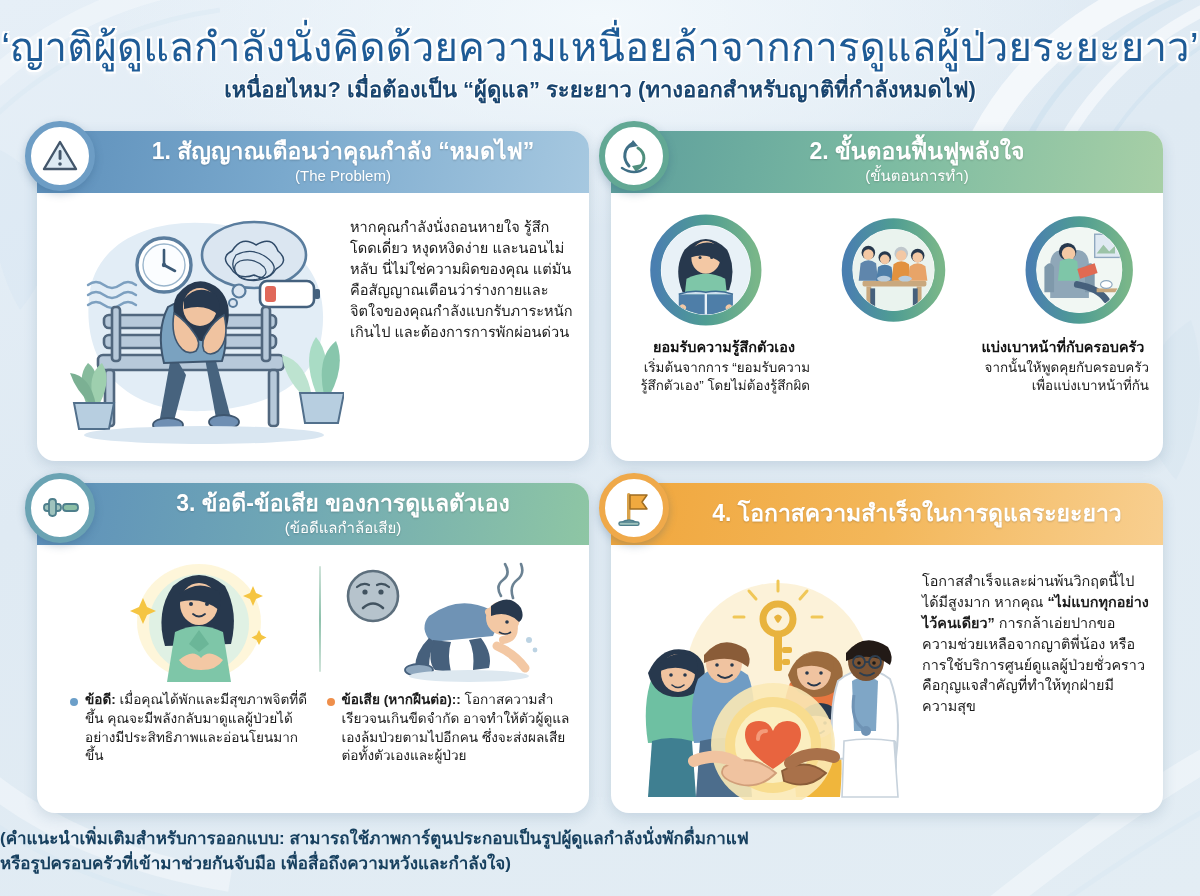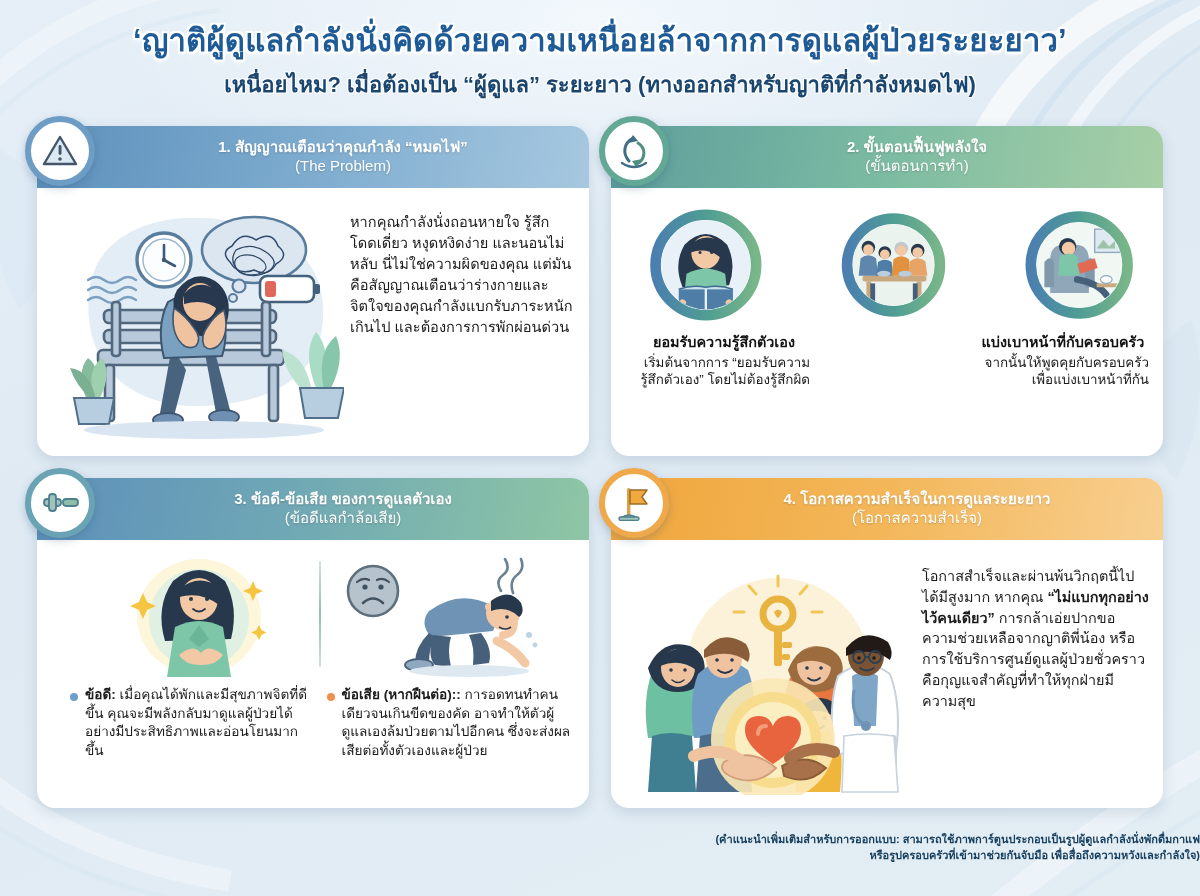--- a/index.html
+++ b/index.html
@@ -23,28 +23,28 @@
   .deco svg { display: block; }
   .deco-tr { top: -30px; right: -40px; opacity: .75; }
   .deco-tl { top: -60px; left: -80px; opacity: .5; }
   .deco-bl { bottom: -40px; left: -60px; opacity: .55; }
   .deco-br { bottom: -50px; right: -50px; opacity: .5; }
   .leafdeco { position: absolute; pointer-events: none; opacity: .45; }
 
   
   .header { position: relative; padding-top: 22px; text-align: center; z-index: 5; }
   .title {
-    font-size: 31px; font-weight: bold; letter-spacing: .2px;
+    font-size: 40px; font-weight: normal; letter-spacing: .2px;
     color: #1e5b96;
     text-shadow: 0 0 3px #fff, 0 0 3px #fff, 2px 2px 0 #ffffff, -2px 2px 0 #ffffff,
                  2px -2px 0 #ffffff, -2px -2px 0 #ffffff, 0 3px 5px rgba(255,255,255,.9);
     line-height: 1.25;
   }
   .subtitle {
-    margin-top: 6px; font-size: 22px; font-weight: bold; color: #19456f;
+    font-size: 22px; font-weight: bold; color: #19456f;
     text-shadow: 0 0 2px #fff, 1px 1px 0 #fff, -1px 1px 0 #fff, 1px -1px 0 #fff, -1px -1px 0 #fff;
   }
 
   
   .grid {
     position: relative; z-index: 4;
     display: grid;
     grid-template-columns: 552px 552px;
     grid-template-rows: 330px 330px;
     column-gap: 22px; row-gap: 22px;
@@ -64,21 +64,21 @@
     border-radius: 18px 18px 0 0;
     display: flex; align-items: center; justify-content: center;
     padding-left: 74px; padding-right: 14px;
     color: #ffffff; text-align: center;
     overflow: hidden;
   }
   .card-head.h1 { background: linear-gradient(100deg,#5e90bb 0%,#7aa9cd 45%,#a6c8e0 100%); }
   .card-head.h2 { background: linear-gradient(100deg,#5d9e9c 0%,#7cbba2 50%,#a7cfa6 100%); }
   .card-head.h3 { background: linear-gradient(100deg,#5e90bb 0%,#6fa7b5 45%,#8ec6a4 100%); }
   .card-head.h4 { background: linear-gradient(100deg,#f0a63c 0%,#f3b75a 50%,#f8cf90 100%); }
-  .head-title { font-size: 15px; font-weight: bold; line-height: 1.2;
+  .head-title { font-size: 23px; font-weight: bold; line-height: 1.2;
     text-shadow: 0 1px 2px rgba(0,0,0,.18); }
   .head-sub { font-size: 15px; font-weight: normal; line-height: 1.25; margin-top: 1px;
     text-shadow: 0 1px 2px rgba(0,0,0,.18); }
   .badge {
     position: absolute; left: -12px; top: -10px;
     width: 70px; height: 70px; border-radius: 50%;
     background: #ffffff;
     display: flex; align-items: center; justify-content: center;
     box-shadow: 0 3px 8px rgba(40,80,120,.26);
     z-index: 6;
@@ -122,22 +122,22 @@
 
   
   .c4-body { display: flex; gap: 12px; height: 100%; align-items: flex-start; }
   .c4-art { width: 272px; flex: none; }
   .c4-text { flex: 1; font-size: 14.4px; line-height: 1.45; color: #1b1b1b; padding-top: 16px; }
   .c4-text b { font-weight: bold; }
 
   
   .footer {
     position: relative; z-index: 5;
-    text-align: right; margin-top: 24px;
-    font-size: 11px; color: #17405f; line-height: 1.45; font-weight: bold;
+    text-align: left; margin-top: 14px;
+    font-size: 17px; color: #17405f; line-height: 1.45; font-weight: bold;
   }
 </style>
 </head>
 <body>
 
 <div class="page">
 
   <div class="deco deco-tr">
     <svg width="320" height="230" viewBox="0 0 320 230">
       <path d="M40 230 C60 150 120 60 250 10" fill="none" stroke="#ffffff" stroke-width="26" opacity=".85"></path>
@@ -451,39 +451,38 @@
             <ellipse cx="140" cy="120" rx="60" ry="6" fill="#dde8f0"></ellipse>
           </svg>
         </div>
         <div class="c3-cols">
           <div class="c3-col">
             <span class="bullet blue"></span>
             <div class="c3-txt"><b>ข้อดี:</b><span> เมื่อคุณได้พักและมีสุขภาพจิตที่ดีขึ้น คุณจะมีพลังกลับมาดูแลผู้ป่วยได้อย่างมีประสิทธิภาพและอ่อนโยนมากขึ้น</span></div>
           </div>
           <div class="c3-col">
             <span class="bullet orange"></span>
-            <div class="c3-txt"><b>ข้อเสีย (หากฝืนต่อ)::</b><span> การอดทนทำคนเดียวจนเกินขีดของคัด อาจทำให้ตัวผู้ดูแลเองล้มป่วยตามไปอีกคน ซึ่งจะส่งผลเสียต่อทั้งตัวเองและผู้ป่วย</span></div>
+            <div class="c3-txt"><b>ข้อเสีย (หากฝืนต่อ)::</b><span> โอกาสความสำเรียวจนเกินขีดจำกัด อาจทำให้ตัวผู้ดูแลเองล้มป่วยตามไปอีกคน ซึ่งจะส่งผลเสียต่อทั้งตัวเองและผู้ป่วย</span></div>
           </div>
         </div>
       </div>
     </div>
 
     <div class="card">
       <div class="badge b4">
         <svg width="38" height="40" viewBox="0 0 38 40">
           <rect x="12" y="5" width="3.4" height="28" rx="1.6" fill="#d9a24a"></rect>
           <path d="M15 7 h17 l-5 7 l5 7 h-17Z" fill="#f0a93f" stroke="#9e6c22" stroke-width="1.5" stroke-linejoin="round"></path>
           <path d="M6 35 q8 -6 16 0Z" fill="#9fc3bd" stroke="#4e7f8c" stroke-width="1.6"></path>
           <rect x="4" y="34" width="20" height="3.4" rx="1.6" fill="#9fc3bd" stroke="#4e7f8c" stroke-width="1.4"></rect>
         </svg>
       </div>
       <div class="card-head h4">
         <div>
           <div class="head-title">4. โอกาสความสำเร็จในการดูแลระยะยาว</div>
-          <div class="head-sub">(โอกาสความสำเร็จ)</div>
         </div>
       </div>
       <div class="card-body c4-body">
         <div class="c4-art">
           <svg width="272" height="245" viewBox="0 0 272 245">
             <circle cx="140" cy="120" r="92" fill="#fcf0d2" opacity=".85"></circle>
 
             <g>
               <circle cx="140" cy="64" r="15" fill="none" stroke="#e8b33e" stroke-width="7"></circle>
               <path d="M136 62 q4 -5 8 0 q-2 5 -4 6 q-2 -1 -4 -6Z" fill="#e8b33e"></path>

